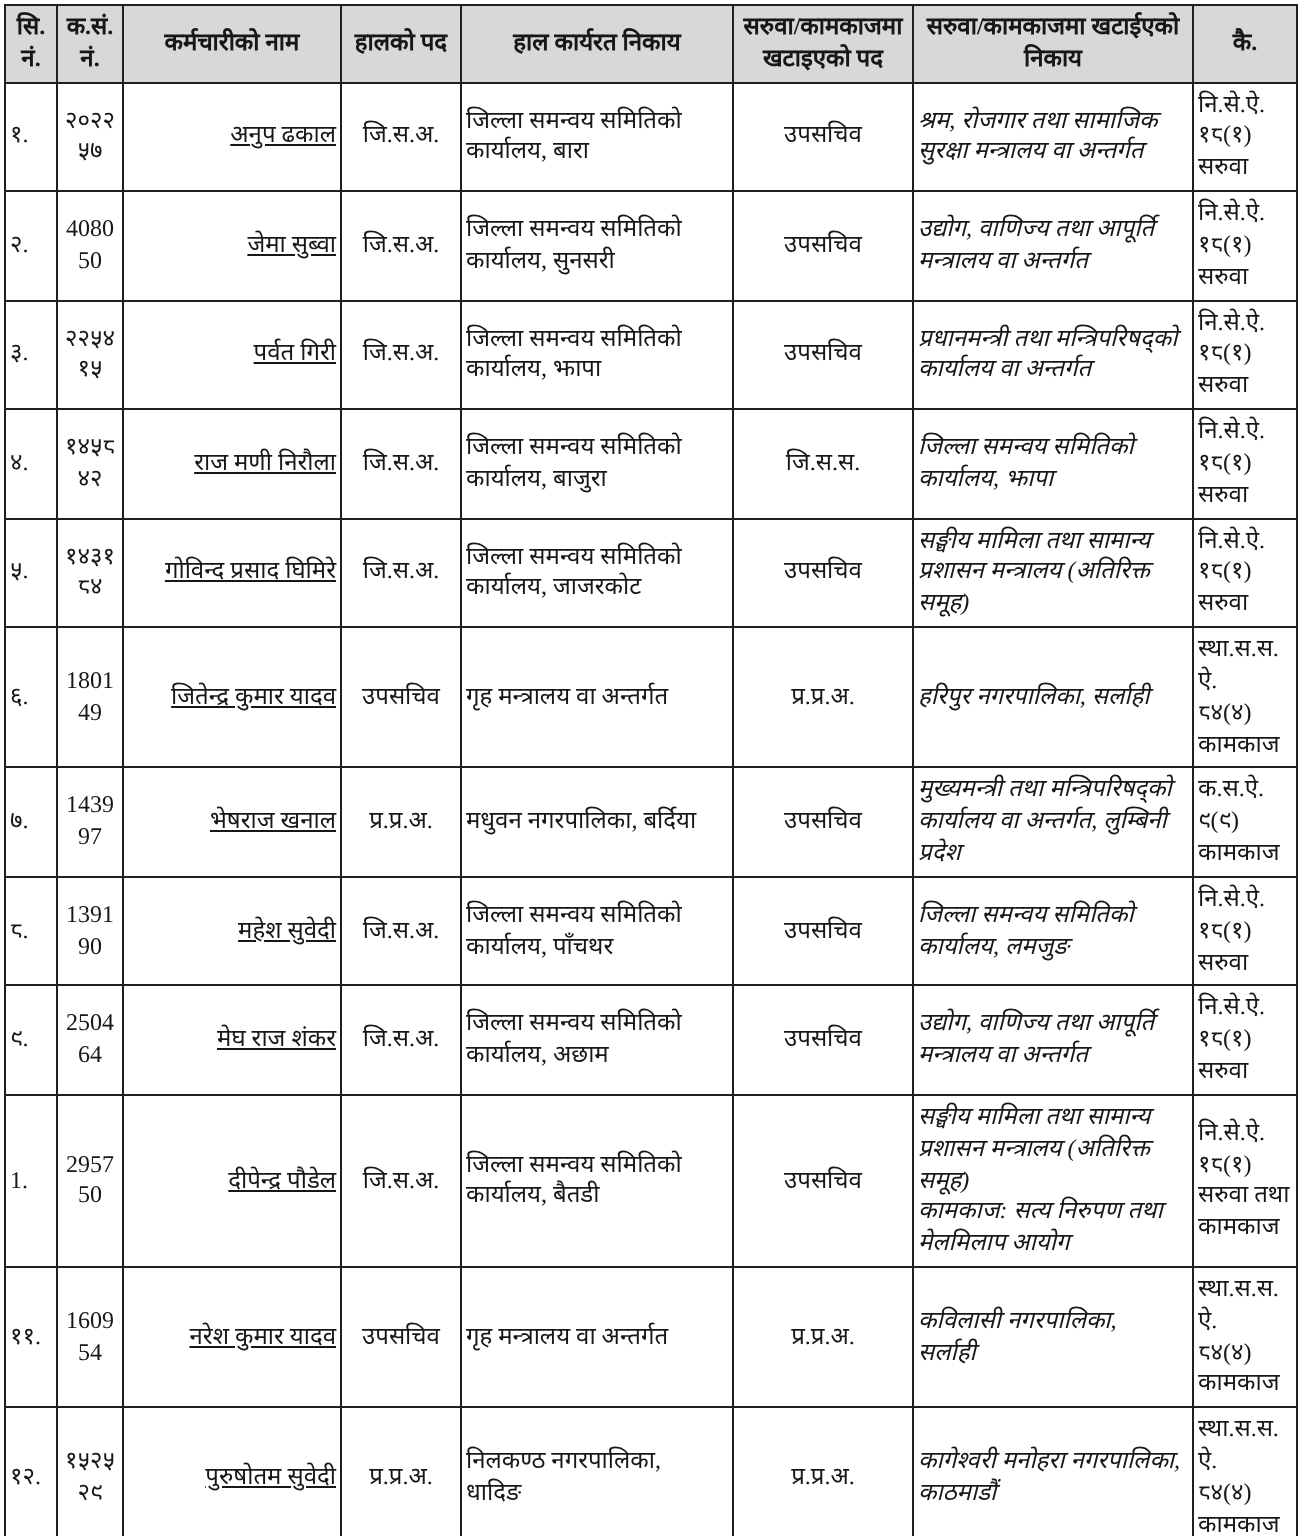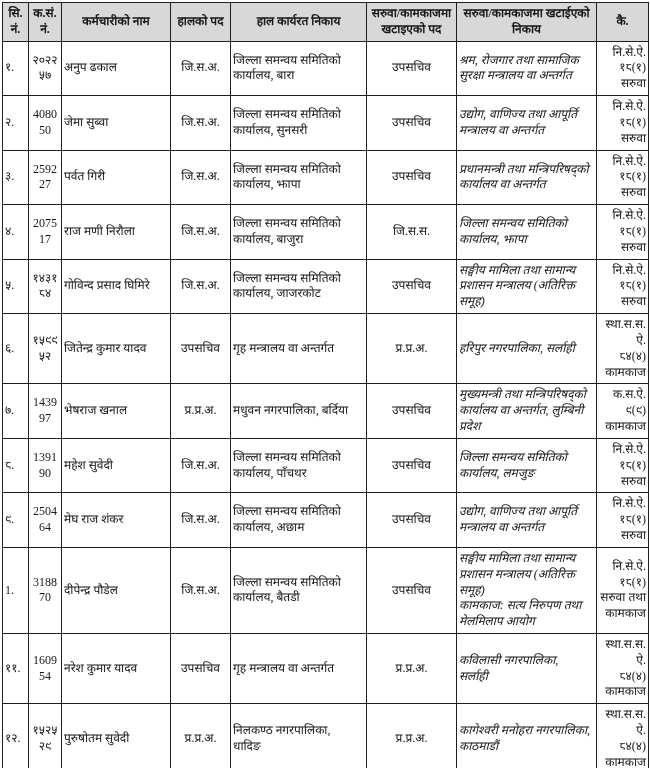--- a/index.html
+++ b/index.html
@@ -43,26 +43,26 @@
     font-size:12px;
     line-height:1.45;
     padding:4px 1px;
   }
   
   col.w0{width:26px;} col.w1{width:33px;} col.w2{width:109px;} col.w3{width:60px;}
   col.w4{width:136px;} col.w5{width:90px;} col.w6{width:140px;} col.w7{width:52px;}
   
   td.c0{text-align:left;padding-left:3px;}
   td.c1{text-align:center;padding-left:1px;padding-right:1px;}
-  td.c2{text-align:left;padding-left:5px;}
+  td.c2{text-align:right;padding-left:5px;text-decoration:underline;}
   td.c3{text-align:center;}
   td.c4{text-align:left;padding-left:6px;}
   td.c5{text-align:center;}
   td.c6{text-align:left;padding-left:6px;font-style:italic;}
-  td.c7{text-align:right;font-size:10.5px;line-height:1.35;padding-left:1px;padding-right:1px;}
+  td.c7{text-align:left;font-size:10.5px;line-height:1.35;padding-left:1px;padding-right:1px;}
   tbody tr{height:54px;}
 </style>
 </head>
 <body>
 
 <div class="page">
   <table class="transfer">
     <colgroup>
       <col class="w0">
         <col class="w1">
@@ -105,33 +105,33 @@
           <td class="c3">जि.स.अ.</td>
           <td class="c4">जिल्ला समन्वय समितिको कार्यालय, सुनसरी</td>
           <td class="c5">उपसचिव</td>
           <td class="c6">उद्योग, वाणिज्य तथा आपूर्ति मन्त्रालय वा अन्तर्गत</td>
           <td class="c7">नि.से.ऐ.
 १८(१)
 सरुवा</td>
         </tr>
         <tr>
           <td class="c0">३.</td>
-          <td class="c1">259227</td>
+          <td class="c1">२२५४१५</td>
           <td class="c2">पर्वत गिरी</td>
           <td class="c3">जि.स.अ.</td>
           <td class="c4">जिल्ला समन्वय समितिको कार्यालय, झापा</td>
           <td class="c5">उपसचिव</td>
           <td class="c6">प्रधानमन्त्री तथा मन्त्रिपरिषद्को कार्यालय वा अन्तर्गत</td>
           <td class="c7">नि.से.ऐ.
 १८(१)
 सरुवा</td>
         </tr>
         <tr>
           <td class="c0">४.</td>
-          <td class="c1">207517</td>
+          <td class="c1">१४५८४२</td>
           <td class="c2">राज मणी निरौला</td>
           <td class="c3">जि.स.अ.</td>
           <td class="c4">जिल्ला समन्वय समितिको कार्यालय, बाजुरा</td>
           <td class="c5">जि.स.स.</td>
           <td class="c6">जिल्ला समन्वय समितिको कार्यालय, झापा</td>
           <td class="c7">नि.से.ऐ.
 १८(१)
 सरुवा</td>
         </tr>
         <tr>
@@ -141,21 +141,21 @@
           <td class="c3">जि.स.अ.</td>
           <td class="c4">जिल्ला समन्वय समितिको कार्यालय, जाजरकोट</td>
           <td class="c5">उपसचिव</td>
           <td class="c6">सङ्घीय मामिला तथा सामान्य प्रशासन मन्त्रालय (अतिरिक्त समूह)</td>
           <td class="c7">नि.से.ऐ.
 १८(१)
 सरुवा</td>
         </tr>
         <tr>
           <td class="c0">६.</td>
-          <td class="c1">१५९९५२</td>
+          <td class="c1">180149</td>
           <td class="c2">जितेन्द्र कुमार यादव</td>
           <td class="c3">उपसचिव</td>
           <td class="c4">गृह मन्त्रालय वा अन्तर्गत</td>
           <td class="c5">प्र.प्र.अ.</td>
           <td class="c6">हरिपुर नगरपालिका, सर्लाही</td>
           <td class="c7">स्था.स.स.ऐ.
 ८४(४)
 कामकाज</td>
         </tr>
         <tr>
@@ -189,21 +189,21 @@
           <td class="c3">जि.स.अ.</td>
           <td class="c4">जिल्ला समन्वय समितिको कार्यालय, अछाम</td>
           <td class="c5">उपसचिव</td>
           <td class="c6">उद्योग, वाणिज्य तथा आपूर्ति मन्त्रालय वा अन्तर्गत</td>
           <td class="c7">नि.से.ऐ.
 १८(१)
 सरुवा</td>
         </tr>
         <tr>
           <td class="c0">1.</td>
-          <td class="c1">318870</td>
+          <td class="c1">295750</td>
           <td class="c2">दीपेन्द्र पौडेल</td>
           <td class="c3">जि.स.अ.</td>
           <td class="c4">जिल्ला समन्वय समितिको कार्यालय, बैतडी</td>
           <td class="c5">उपसचिव</td>
           <td class="c6">सङ्घीय मामिला तथा सामान्य प्रशासन मन्त्रालय (अतिरिक्त समूह)
 कामकाज: सत्य निरुपण तथा मेलमिलाप आयोग</td>
           <td class="c7">नि.से.ऐ.
 १८(१)
 सरुवा तथा
 कामकाज</td>

